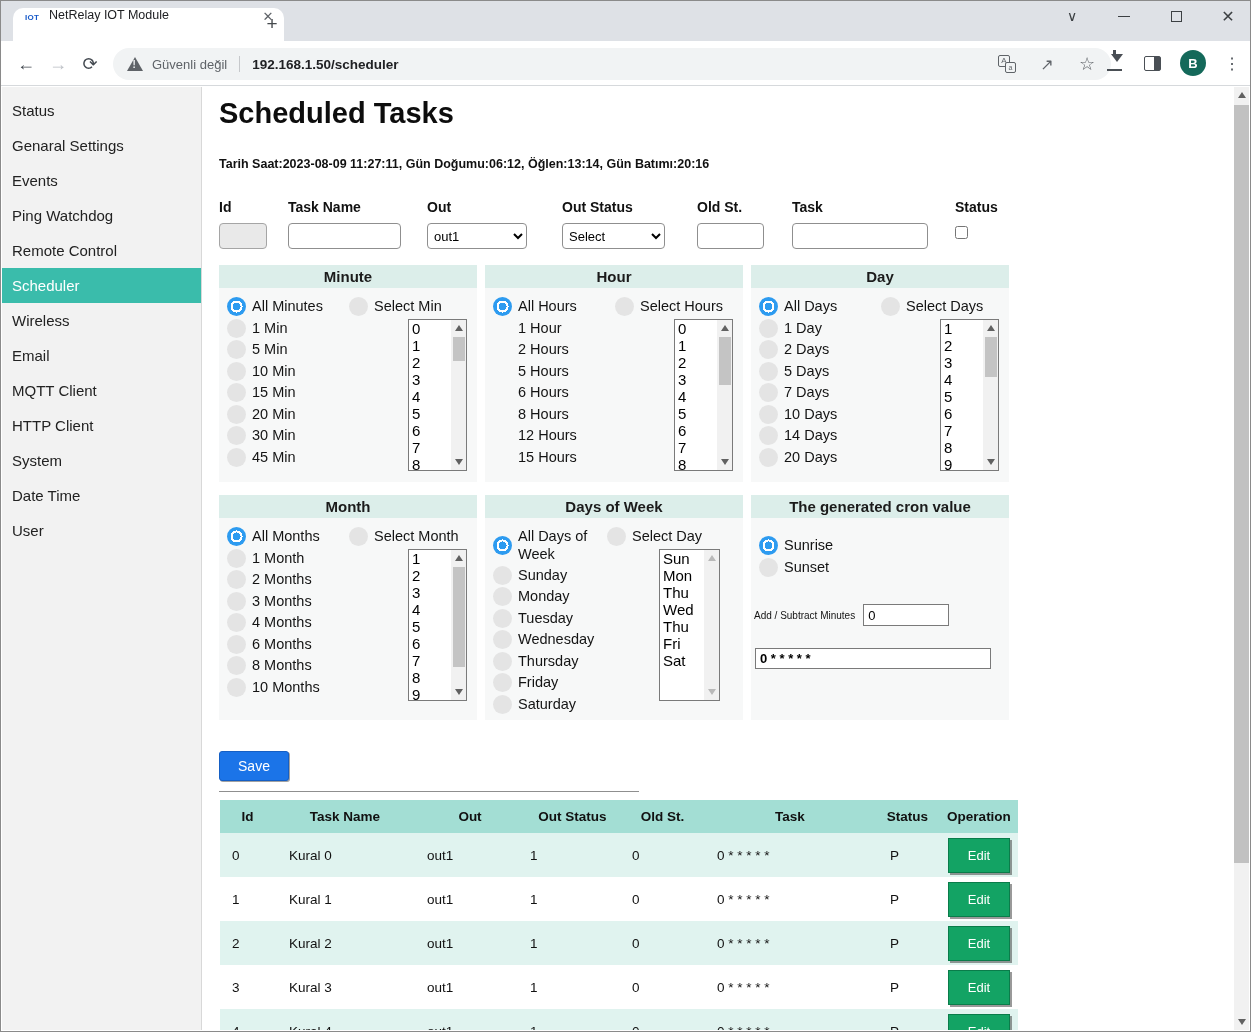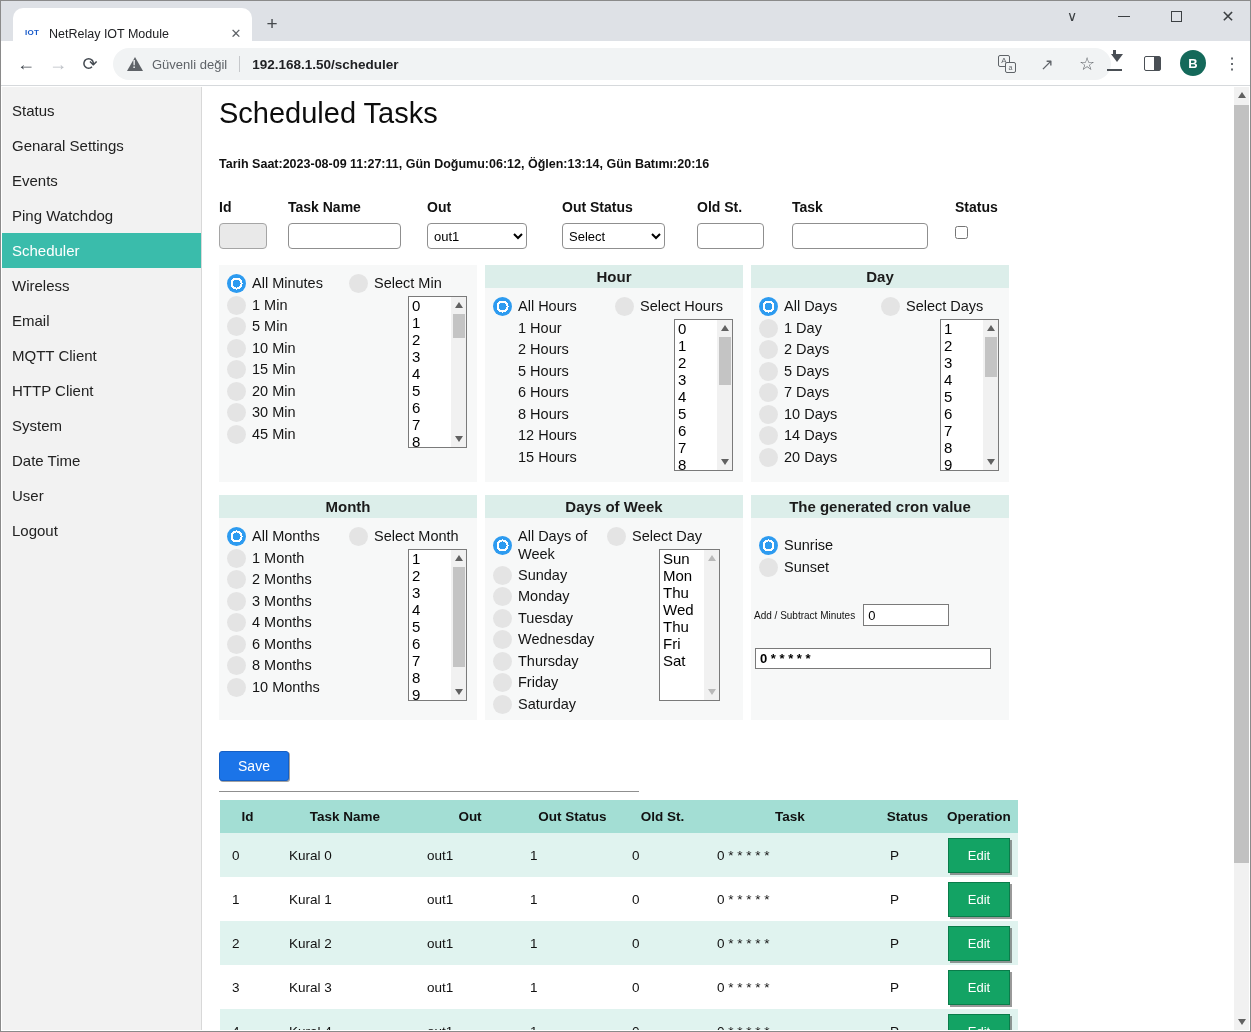--- a/index.html
+++ b/index.html
@@ -1,21 +1,21 @@
 <!DOCTYPE html>
 <html><head>
 <meta charset="utf-8">
 <style>
   * { margin:0; padding:0; box-sizing:border-box; }
   html,body { width:1251px; height:1032px; overflow:hidden; font-family:"Liberation Sans", sans-serif; }
   .window { position:relative; width:1251px; height:1032px; background:#fff; border:1px solid #8a8a8a; overflow:hidden; }
 
   
   .tabstrip { position:relative; height:40px; background:#dee1e6; }
-  .tab { position:absolute; left:12px; top:7px; width:239px; height:33px; background:#fff; border-radius:10px 10px 0 0; display:flex; align-items:flex-end; padding:0 8px 0 10px; }
+  .tab { position:absolute; left:12px; top:7px; width:271px; height:33px; background:#fff; border-radius:10px 10px 0 0; display:flex; align-items:flex-start; padding:0 8px 0 10px; }
   .favicon { width:18px; height:18px; border-radius:3px; display:flex; align-items:center; justify-content:center; font-size:8px; font-weight:bold; color:#1558c9; letter-spacing:0.2px; }
   .tab-title { flex:1; margin-left:8px; font-size:12.5px; color:#202124; white-space:nowrap; overflow:hidden; }
   .tab-close { width:16px; height:16px; font-size:13px; color:#5f6368; display:flex; align-items:center; justify-content:center; border-radius:50%; }
   .newtab-btn { position:absolute; left:258px; top:10px; width:26px; height:26px; color:#45494d; font-size:19px; display:flex; align-items:center; justify-content:center; }
   .win-controls { position:absolute; right:8px; top:2px; display:flex; gap:24px; color:#3c4043; }
   .win-btn { width:28px; height:26px; display:flex; align-items:center; justify-content:center; font-size:14px; }
   .win-btn .sq { width:11px; height:11px; border:1.6px solid #3c4043; }
   .win-btn .mn { width:12px; border-top:1.8px solid #3c4043; }
 
   .toolbar { position:relative; height:45px; background:#fff; border-bottom:1px solid #d6d9dc; }
@@ -42,21 +42,21 @@
   .avatar { width:26px; height:26px; border-radius:50%; background:#14695a; color:#fff; font-size:13px; font-weight:bold; display:flex; align-items:center; justify-content:center; }
   .kebab { font-size:16px; color:#4a4f55; letter-spacing:0; }
 
   
   .main { position:absolute; top:86px; left:1px; right:1px; bottom:1px; display:flex; }
   .sidebar { width:200px; background:#f2f2f2; border-right:1px solid #d8d8d8; padding-top:6px; }
   .side-item { padding:8px 10px; font-size:15px; color:#222; cursor:default; height:35px; display:flex; align-items:center; }
   .side-item.active { background:#3abcab; color:#fff; }
 
   .content { position:relative; flex:1; background:#fff; overflow:hidden; }
-  .page-title { position:absolute; left:17px; top:10px; font-size:29px; font-weight:normal; color:#0d0d0d; }
+  .page-title { position:absolute; left:17px; top:10px; font-size:29px; font-weight:bold; color:#0d0d0d; }
   .date-line { position:absolute; left:17px; top:70px; font-size:12.5px; font-weight:bold; color:#111; }
 
   
   .form-row { position:absolute; left:17px; top:112px; display:flex; }
   .fgroup { display:flex; flex-direction:column; }
   .flabel { font-size:14px; font-weight:bold; color:#111; margin-bottom:8px; }
   .tinput { height:26px; border:1px solid #8f8f8f; border-radius:4px; font-size:13px; padding:0 5px; font-family:inherit; background:#fff; }
   .tinput:disabled { background:#e9e9e9; border-color:#a5a5a5; }
   .fselect { height:26px; border:1px solid #8f8f8f; border-radius:4px; font-size:13px; padding:0 2px; font-family:inherit; background:#fff; }
   .fcheck { width:13px; height:13px; margin-top:3px; }
@@ -172,29 +172,29 @@
       <span class="kebab">⋮</span>
     </div>
   </div>
 
   <div class="main">
     <div class="sidebar">
         <div class="side-item">Status</div>
         <div class="side-item">Genaral Settings</div>
         <div class="side-item">Events</div>
         <div class="side-item">Ping Watchdog</div>
+        <div class="side-item">Remote Control</div>
         <div class="side-item active">Scheduler</div>
         <div class="side-item">Wireless</div>
         <div class="side-item">Email</div>
         <div class="side-item">MQTT Client</div>
         <div class="side-item">HTTP Client</div>
         <div class="side-item">System</div>
         <div class="side-item">Date Time</div>
         <div class="side-item">User</div>
-        <div class="side-item">Logout</div>
       </div>
 
     <div class="content">
       <div class="page-title">Scheduled Tasks</div>
       <div class="date-line">Tarih Saat:2023-08-09 11:27:11, Gün Doğumu:06:12, Öğlen:13:14, Gün Batımı:20:16</div>
 
       <div class="form-row">
         <div class="fgroup" style="width:48px; margin-right:21px;">
           <span class="flabel">Id</span>
           <input class="tinput" disabled="" value="" style="">
@@ -220,20 +220,21 @@
           <input class="tinput" value="" style="">
         </div>
         <div class="fgroup" style="width:44px;">
           <span class="flabel">Status</span>
           <input type="checkbox" class="fcheck" style="">
         </div>
       </div>
 
       <div class="panels-row r1">
         <div class="panel">
+          <div class="panel-header">Minute</div>
           <div class="panel-body">
             <div class="panel-left">
               <div class="radio-row">
                 <span class="radio checked"></span>
                 <span class="radio-label">All Minutes</span>
               </div>
               <div>
                   <div class="radio-row">
                     <span class="radio"></span>
                     <span class="radio-label">1 Min</span>

